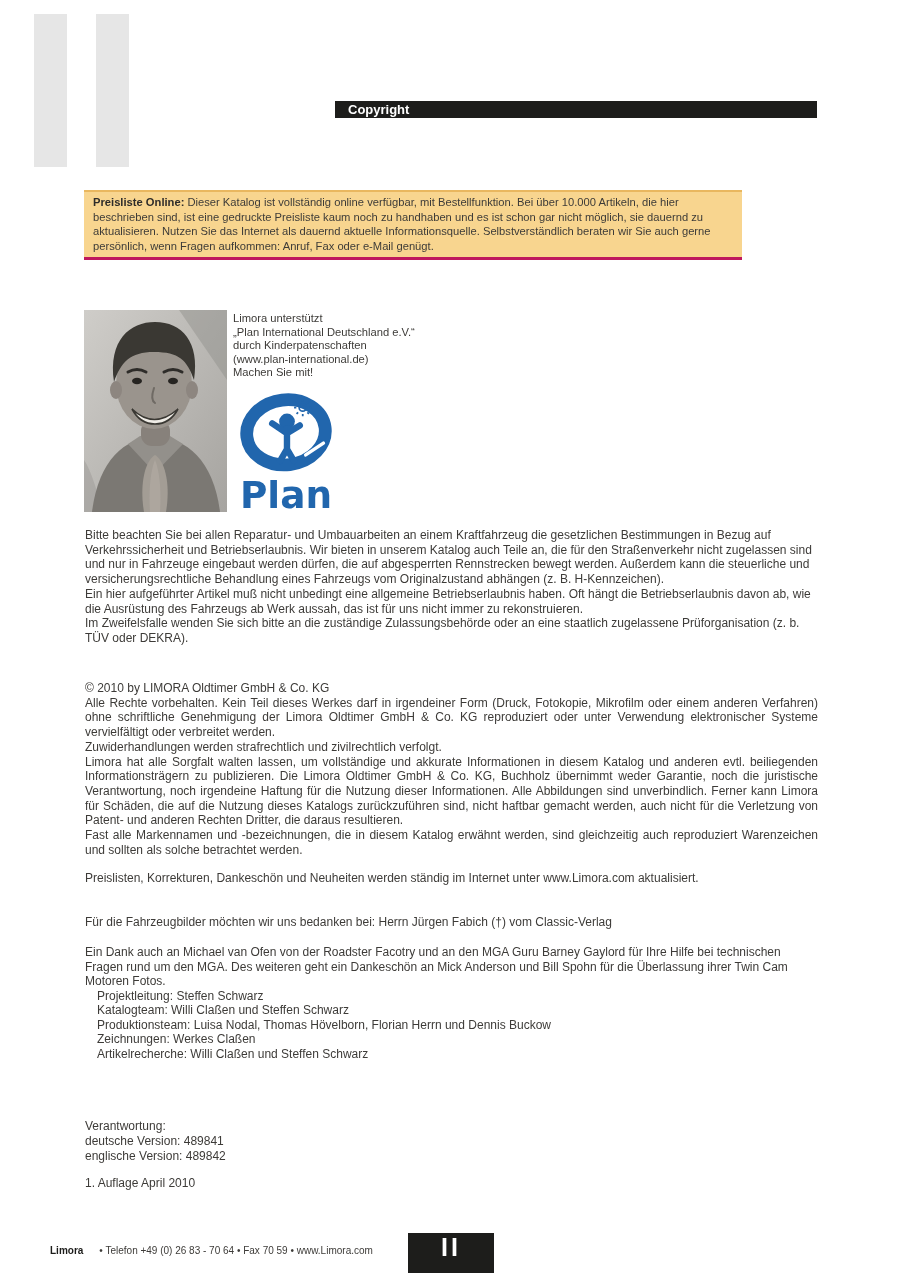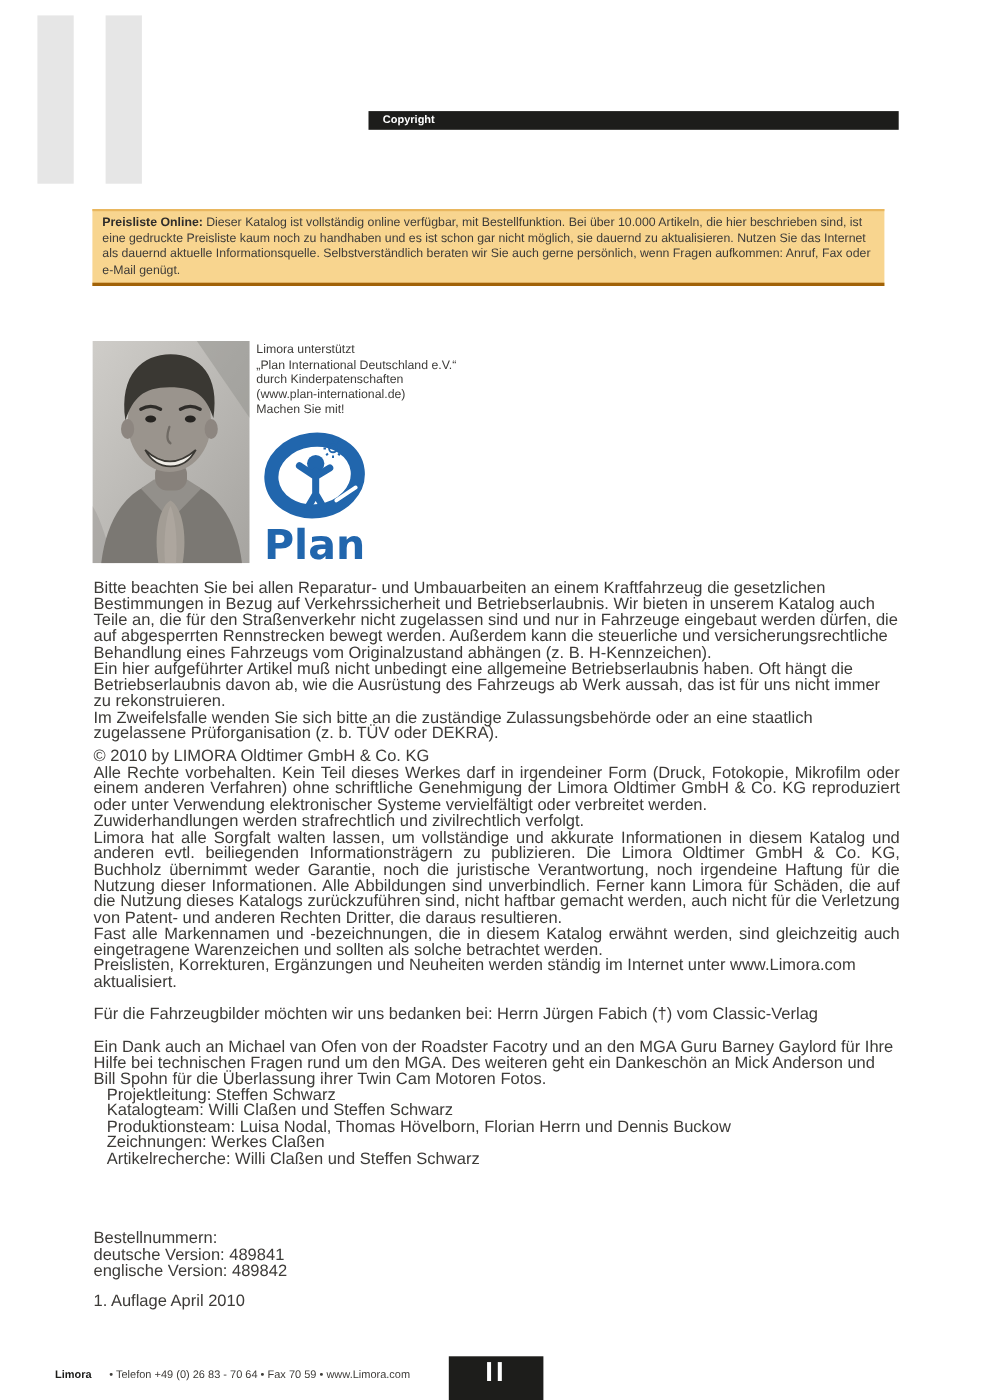--- a/index.html
+++ b/index.html
@@ -26,34 +26,34 @@
   .deco-bar.two { left: 96px; }
 
   .header-bar {
     position: absolute;
     left: 335px;
     top: 101px;
     width: 482px;
     height: 17px;
     background: #1d1d1b;
     color: #ffffff;
-    font-size: 10px;
+    font-size: 13px;
     font-weight: bold;
     line-height: 17px;
     padding-left: 13px;
   }
 
   .notice {
     position: absolute;
     left: 84px;
     top: 190px;
-    width: 720px;
+    width: 658px;
     background: #f8d58f;
     border-top: 2px solid #e9b75f;
-    border-bottom: 3px solid #a16207;
+    border-bottom: 3px solid #be185d;
     padding: 3px 9px 4px 9px;
     font-size: 11.2px;
     line-height: 14.5px;
   }
   .notice b { margin-right: 3px; color: #2e2c2a; }
 
   .photo {
     position: absolute;
     left: 84px;
     top: 310px;
@@ -75,21 +75,21 @@
     top: 387px;
     width: 100px;
     height: 128px;
   }
   .plan-logo svg { display: block; width: 100%; height: 100%; }
 
   .textblock {
     position: absolute;
     left: 85px;
     width: 733px;
-    font-size: 15px;
+    font-size: 12px;
     line-height: 14.7px;
   }
   .regulatory { top: 528px; }
   .legal { top: 681px; text-align: justify; }
   .updates { top: 871px; }
   .thanks1 { top: 915px; }
   .thanks2 { top: 945px; }
   .credits { top: 989px; line-height: 14.4px; margin-left: 12px; }
   .ordering { top: 1119px; line-height: 14.9px; }
   .edition { top: 1176px; }
@@ -207,38 +207,38 @@
     <div>Bitte beachten Sie bei allen Reparatur- und Umbauarbeiten an einem Kraftfahrzeug die gesetzlichen Bestimmungen in Bezug auf Verkehrssicherheit und Betriebserlaubnis. Wir bieten in unserem Katalog auch Teile an, die für den Straßenverkehr nicht zugelassen sind und nur in Fahrzeuge eingebaut werden dürfen, die auf abgesperrten Rennstrecken bewegt werden. Außerdem kann die steuerliche und versicherungsrechtliche Behandlung eines Fahrzeugs vom Originalzustand abhängen (z. B. H-Kennzeichen).</div>
     <div>Ein hier aufgeführter Artikel muß nicht unbedingt eine allgemeine Betriebserlaubnis haben. Oft hängt die Betriebserlaubnis davon ab, wie die Ausrüstung des Fahrzeugs ab Werk aussah, das ist für uns nicht immer zu rekonstruieren.</div>
     <div>Im Zweifelsfalle wenden Sie sich bitte an die zuständige Zulassungsbehörde oder an eine staatlich zugelassene Prüforganisation (z. b. TÜV oder DEKRA).</div>
   </div>
 
   <div class="textblock legal">
     <div>© 2010 by LIMORA Oldtimer GmbH &amp; Co. KG</div>
     <div>Alle Rechte vorbehalten. Kein Teil dieses Werkes darf in irgendeiner Form (Druck, Fotokopie, Mikrofilm oder einem anderen Verfahren) ohne schriftliche Genehmigung der Limora Oldtimer GmbH &amp; Co. KG reproduziert oder unter Verwendung elektronischer Systeme vervielfältigt oder verbreitet werden.</div>
     <div>Zuwiderhandlungen werden strafrechtlich und zivilrechtlich verfolgt.</div>
     <div>Limora hat alle Sorgfalt walten lassen, um vollständige und akkurate Informationen in diesem Katalog und anderen evtl. beiliegenden Informationsträgern zu publizieren. Die Limora Oldtimer GmbH &amp; Co. KG, Buchholz übernimmt weder Garantie, noch die juristische Verantwortung, noch irgendeine Haftung für die Nutzung dieser Informationen. Alle Abbildungen sind unverbindlich. Ferner kann Limora für Schäden, die auf die Nutzung dieses Katalogs zurückzuführen sind, nicht haftbar gemacht werden, auch nicht für die Verletzung von Patent- und anderen Rechten Dritter, die daraus resultieren.</div>
-    <div>Fast alle Markennamen und -bezeichnungen, die in diesem Katalog erwähnt werden, sind gleichzeitig auch eingetragene Warenzeichen und sollten als solche betrachtet werden.</div>
-  </div>
-
-  <div class="textblock updates">Preislisten, Korrekturen, Ergänzungen und Neuheiten werden ständig im Internet unter www.Limora.com aktualisiert.</div>
+    <div>Fast alle Markennamen und -bezeichnungen, die in diesem Katalog erwähnt werden, sind gleichzeitig auch reproduziert Warenzeichen und sollten als solche betrachtet werden.</div>
+  </div>
+
+  <div class="textblock updates">Preislisten, Korrekturen, Dankeschön und Neuheiten werden ständig im Internet unter www.Limora.com aktualisiert.</div>
 
   <div class="textblock thanks1">Für die Fahrzeugbilder möchten wir uns bedanken bei: Herrn Jürgen Fabich (†) vom Classic-Verlag</div>
   <div class="textblock thanks2">Ein Dank auch an Michael van Ofen von der Roadster Facotry und an den MGA Guru Barney Gaylord für Ihre Hilfe bei technischen Fragen rund um den MGA. Des weiteren geht ein Dankeschön an Mick Anderson und Bill Spohn für die Überlassung ihrer Twin Cam Motoren Fotos.</div>
 
   <div class="textblock credits">
     <div>Projektleitung: Steffen Schwarz</div>
     <div>Katalogteam: Willi Claßen und Steffen Schwarz</div>
     <div>Produktionsteam: Luisa Nodal, Thomas Hövelborn, Florian Herrn und Dennis Buckow</div>
     <div>Zeichnungen: Werkes Claßen</div>
     <div>Artikelrecherche: Willi Claßen und Steffen Schwarz</div>
   </div>
 
   <div class="textblock ordering">
-    <div>Bestellnummern:</div>
+    <div>Verantwortung:</div>
     <div>deutsche Version: 489841</div>
     <div>englische Version: 489842</div>
   </div>
   <div class="textblock edition">1. Auflage April 2010</div>
 
   <div class="footer-text">
     <b>Limora</b><span>• Telefon +49 (0) 26 83 - 70 64 • Fax 70 59 • www.Limora.com</span>
   </div>
   <div class="page-number-box">
     <span>II</span>

